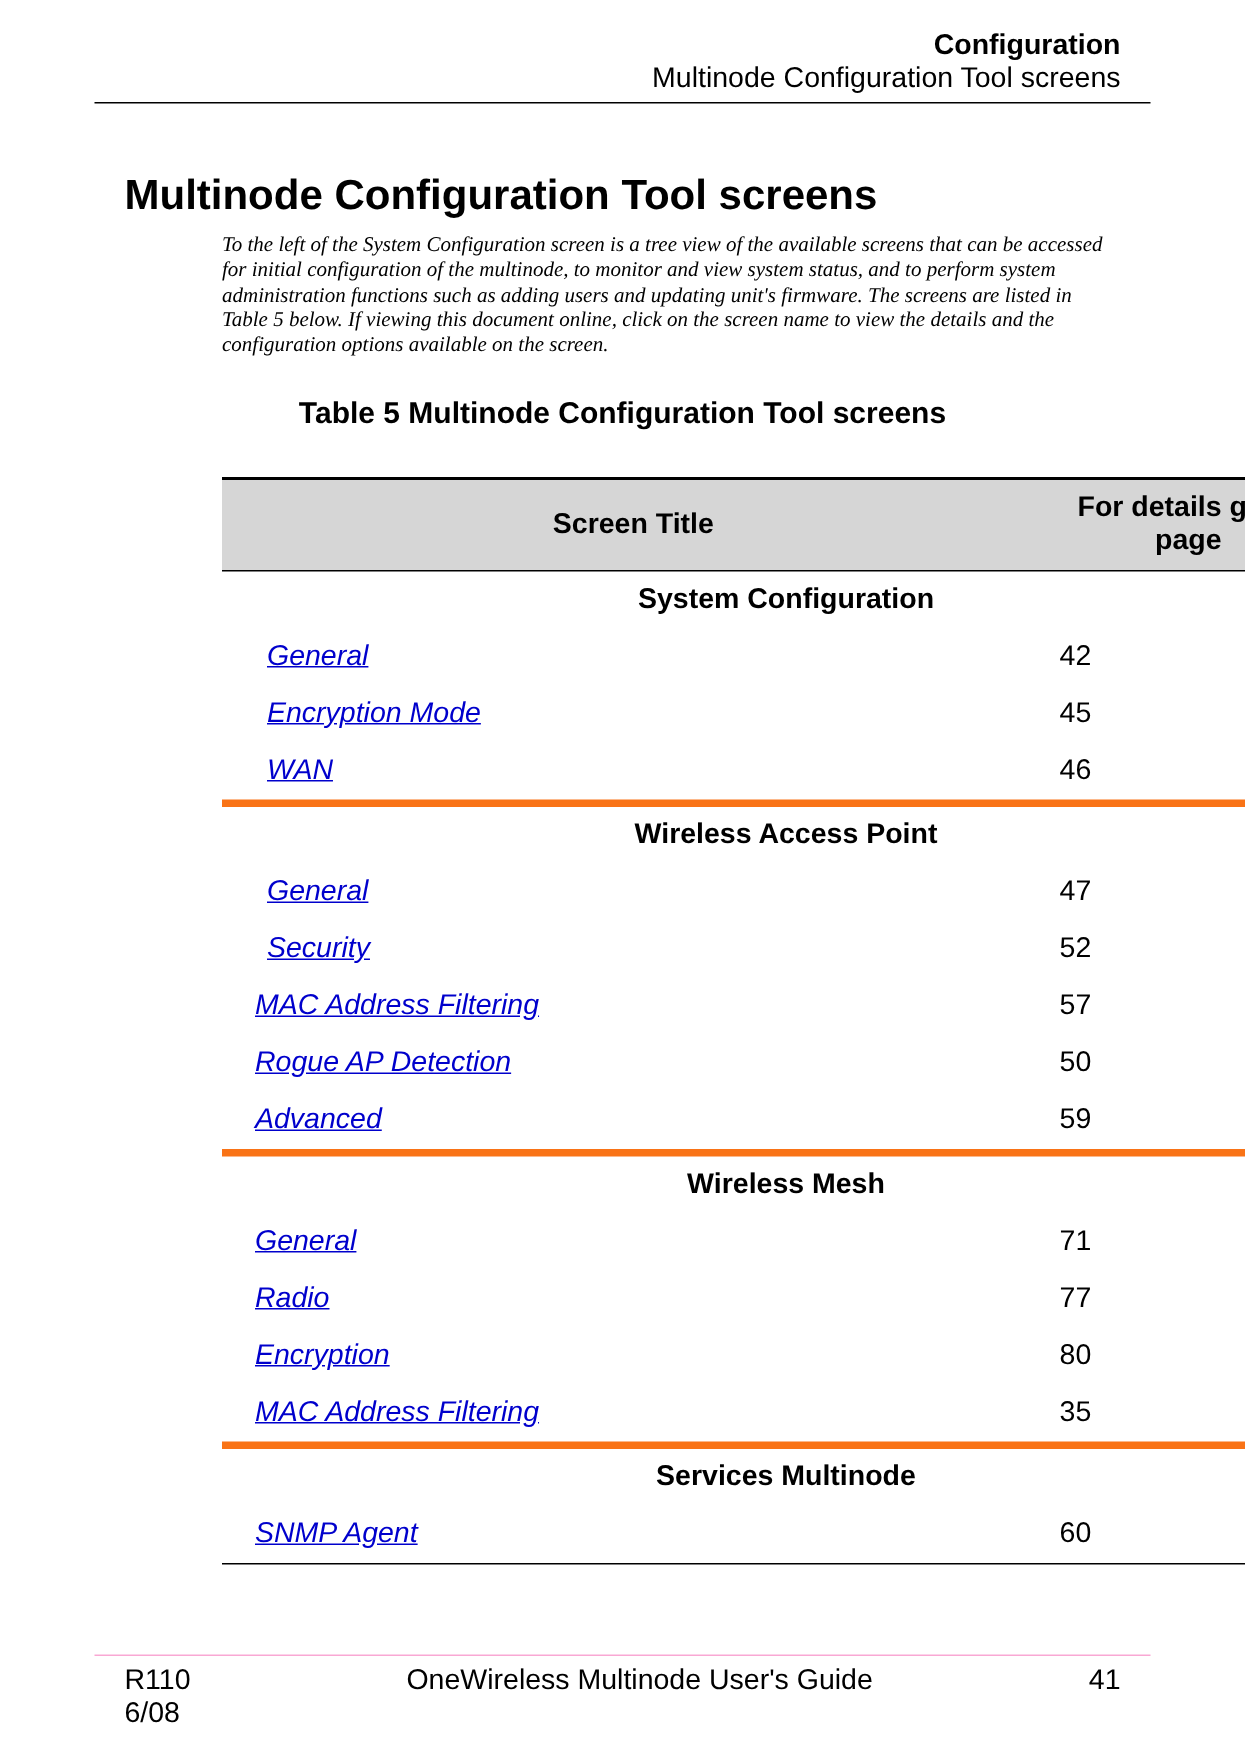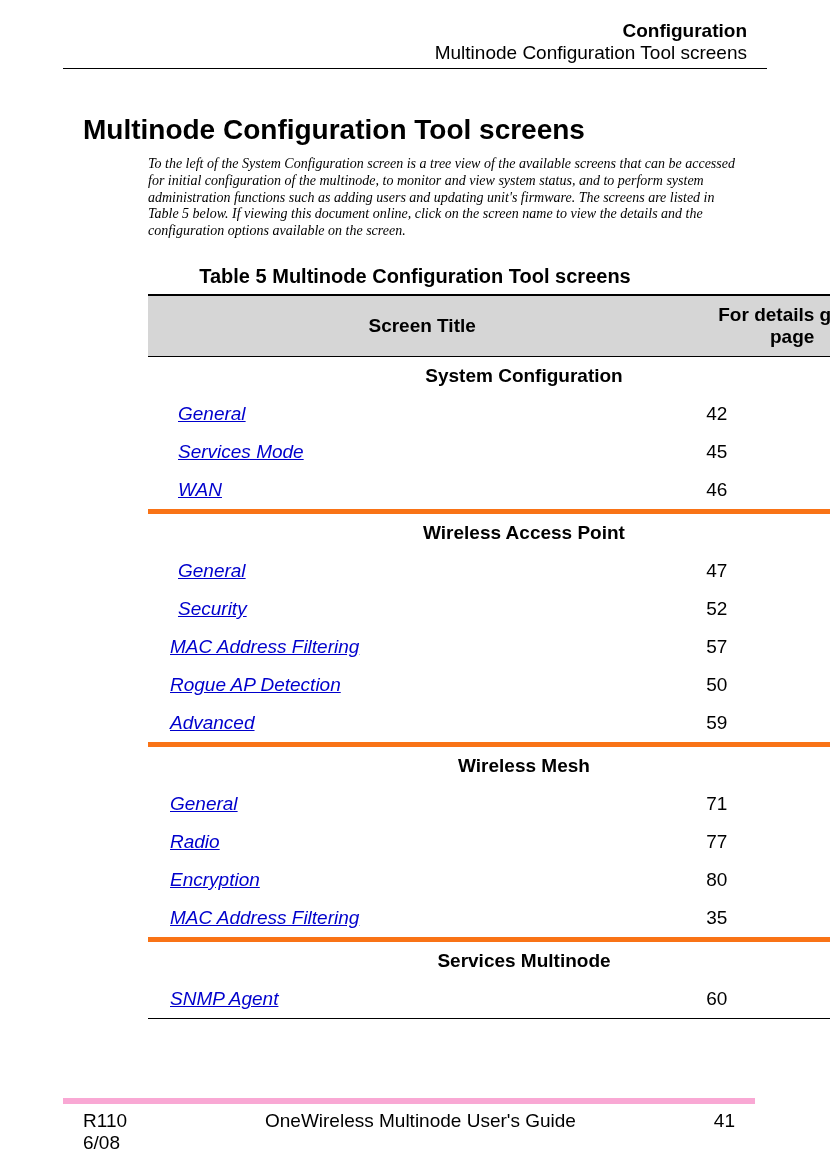--- a/index.html
+++ b/index.html
@@ -42,21 +42,21 @@
     font-family: "Times New Roman", Times, serif;
     font-size: 14px;
     line-height: 1.2;
     margin: 0 0 25px 65px;
     font-style: italic;
   }
   .table-caption {
     font-size: 20px;
     font-weight: bold;
     text-align: center;
-    margin-bottom: 6px;
+    margin-bottom: 30px;
   }
   table.screens {
     border-collapse: collapse;
     width: 740px;
     margin-left: 65px;
   }
   table.screens th {
     background: #d6d6d6;
     font-size: 19px;
     font-weight: bold;
@@ -95,22 +95,22 @@
   tr.divider-above td {
     border-top: 5px solid #f97316;
   }
   tr.last-row td {
     border-bottom: 1px solid #000;
   }
   .footer {
     position: absolute;
     bottom: 20px;
     left: 0;
-    right: 12px;
-    border-top: 6px solid #f9a8d4;
+    right: 0;
+    border-top: 1px solid #f9a8d4;
     padding: 6px 20px 0 20px;
     display: flex;
     justify-content: space-between;
     font-size: 19px;
   }
   .footer .f-left  { text-align: left; }
   .footer .f-center{ text-align: center; flex: 1;}
   .footer .f-right { text-align: right;}
 </style>
 </head>
@@ -140,21 +140,21 @@
       </thead>
       <tbody id="screens-body">
       <tr class="category">
             <td colspan="2">System Configuration</td>
           </tr>
           <tr class="link-row">
             <td><a href="#">General</a></td>
             <td class="page-col">42</td>
           </tr>
           <tr class="link-row">
-            <td><a href="#">Services Mode</a></td>
+            <td><a href="#">Encryption Mode</a></td>
             <td class="page-col">45</td>
           </tr>
           <tr class="link-row">
             <td><a href="#">WAN</a></td>
             <td class="page-col">46</td>
           </tr>
           <tr class="category divider-above">
             <td colspan="2">Wireless Access Point</td>
           </tr>
           <tr class="link-row">

